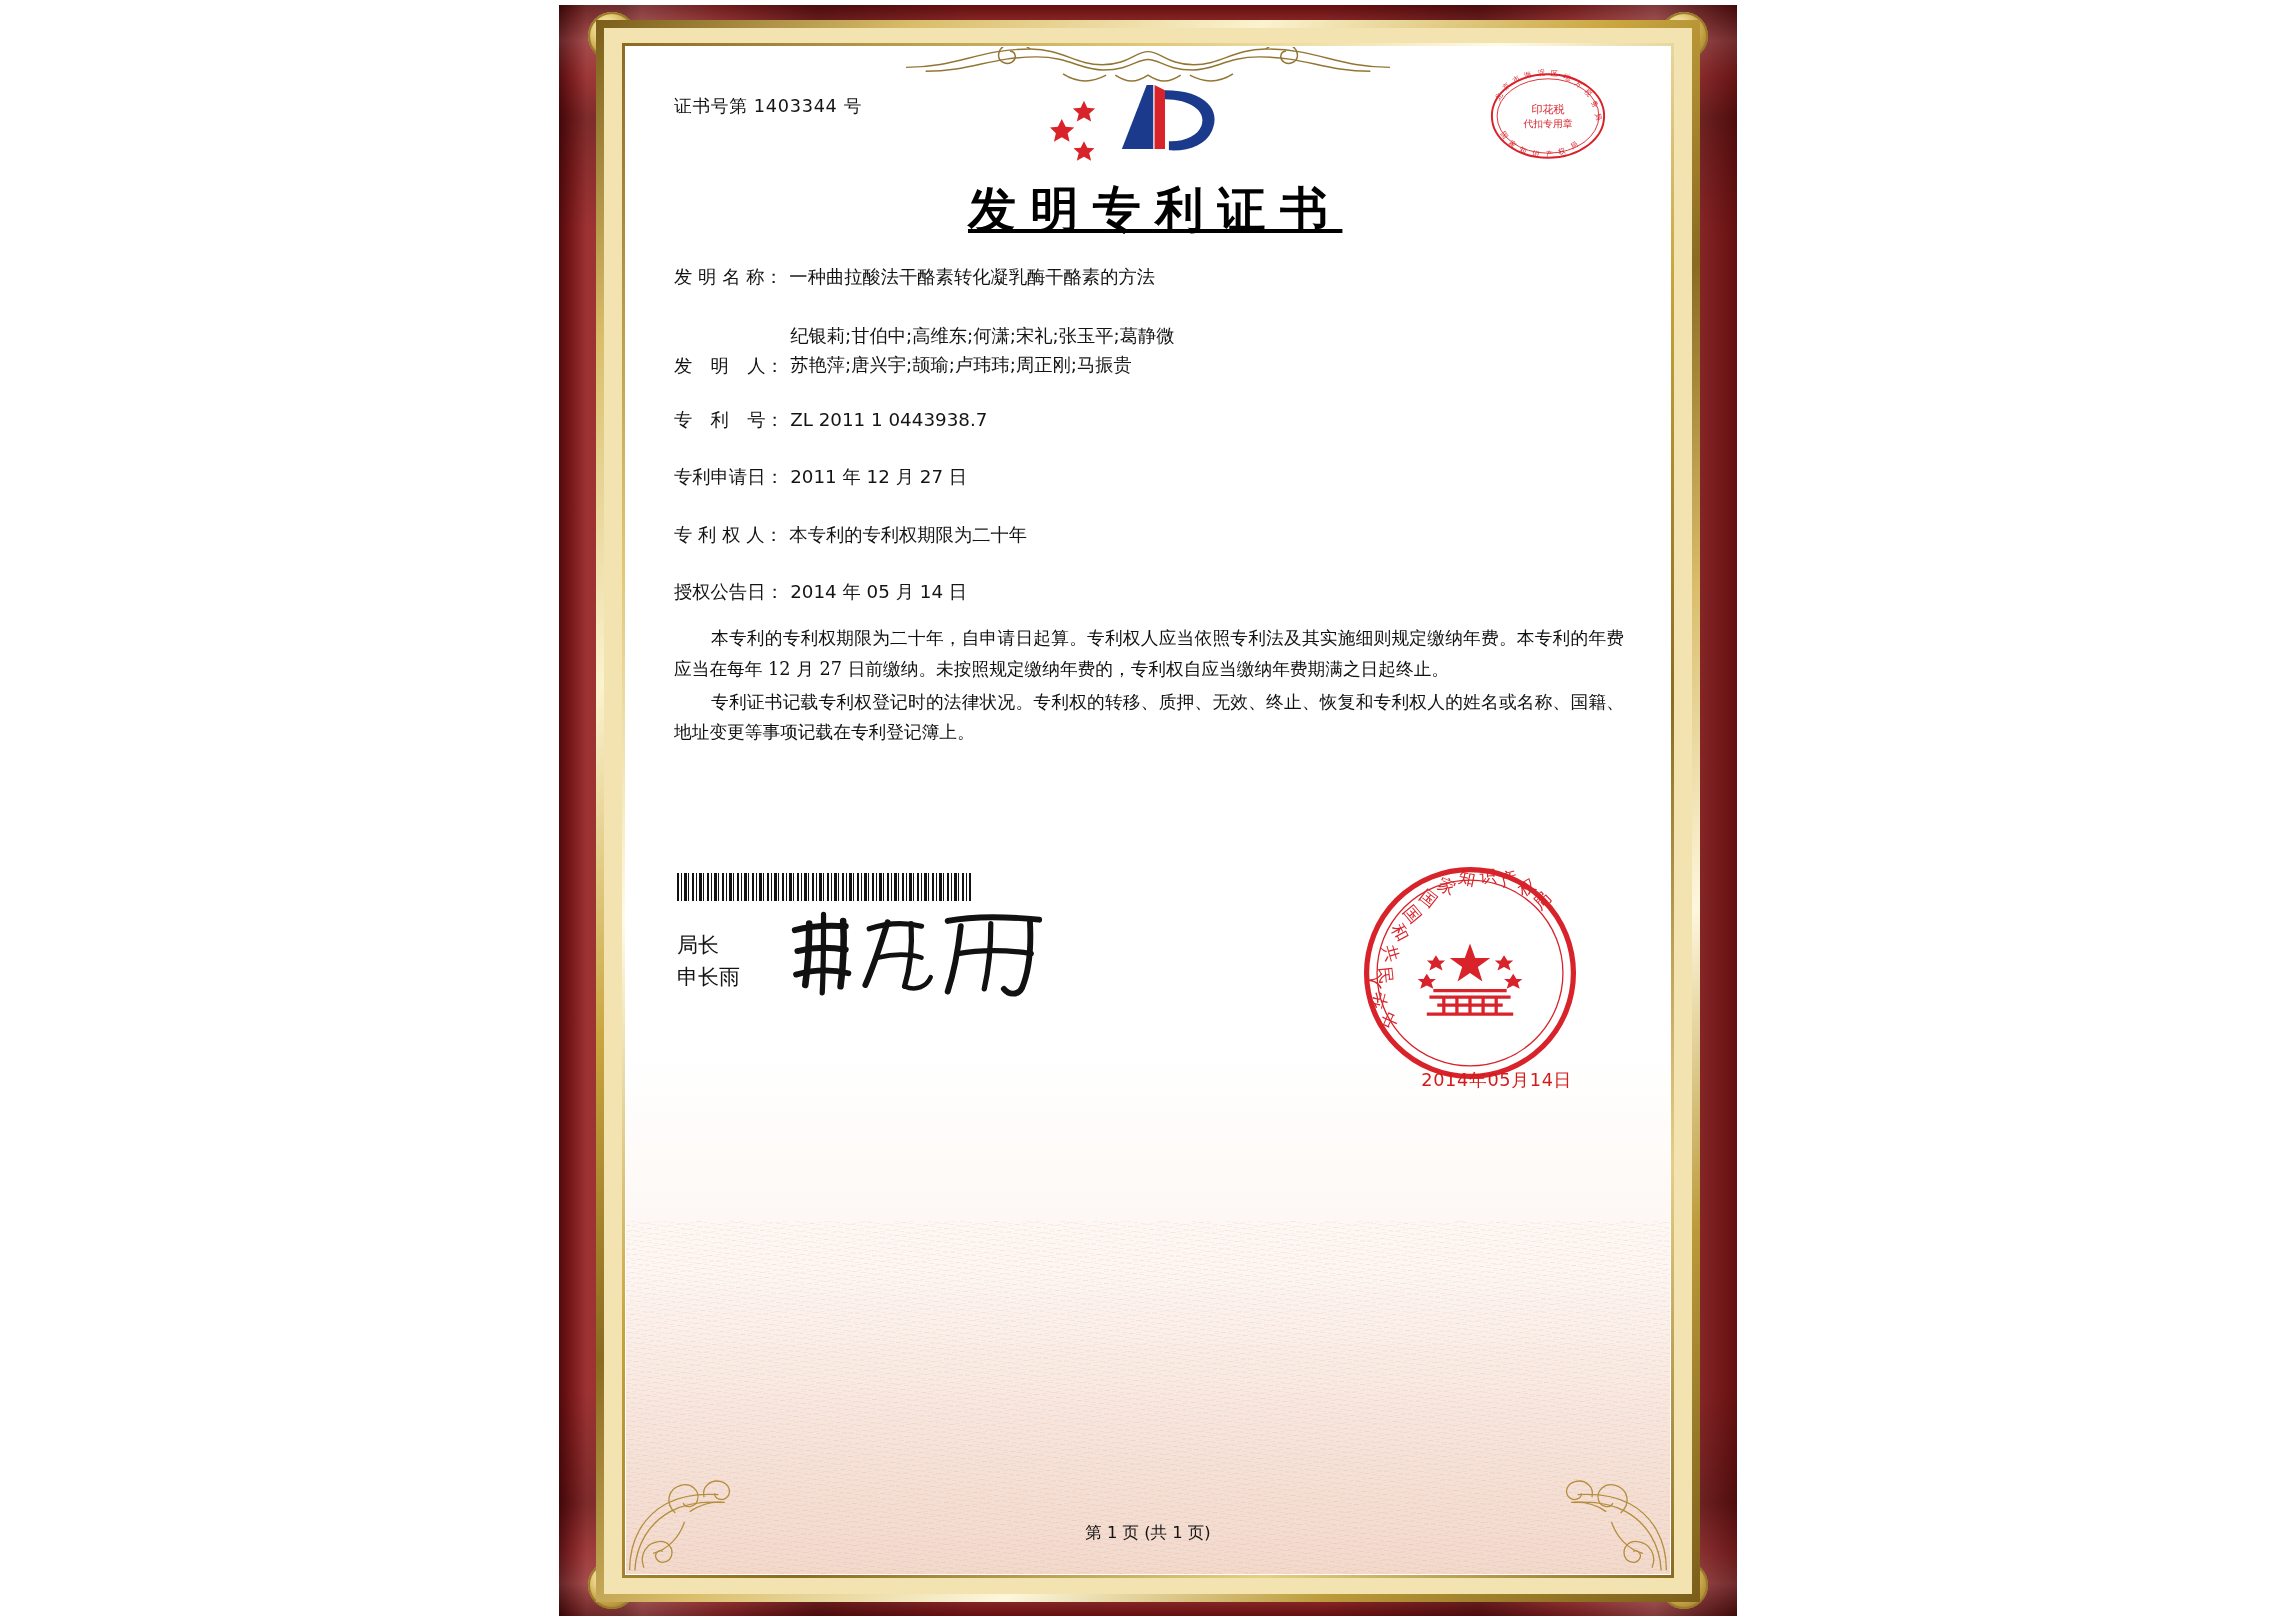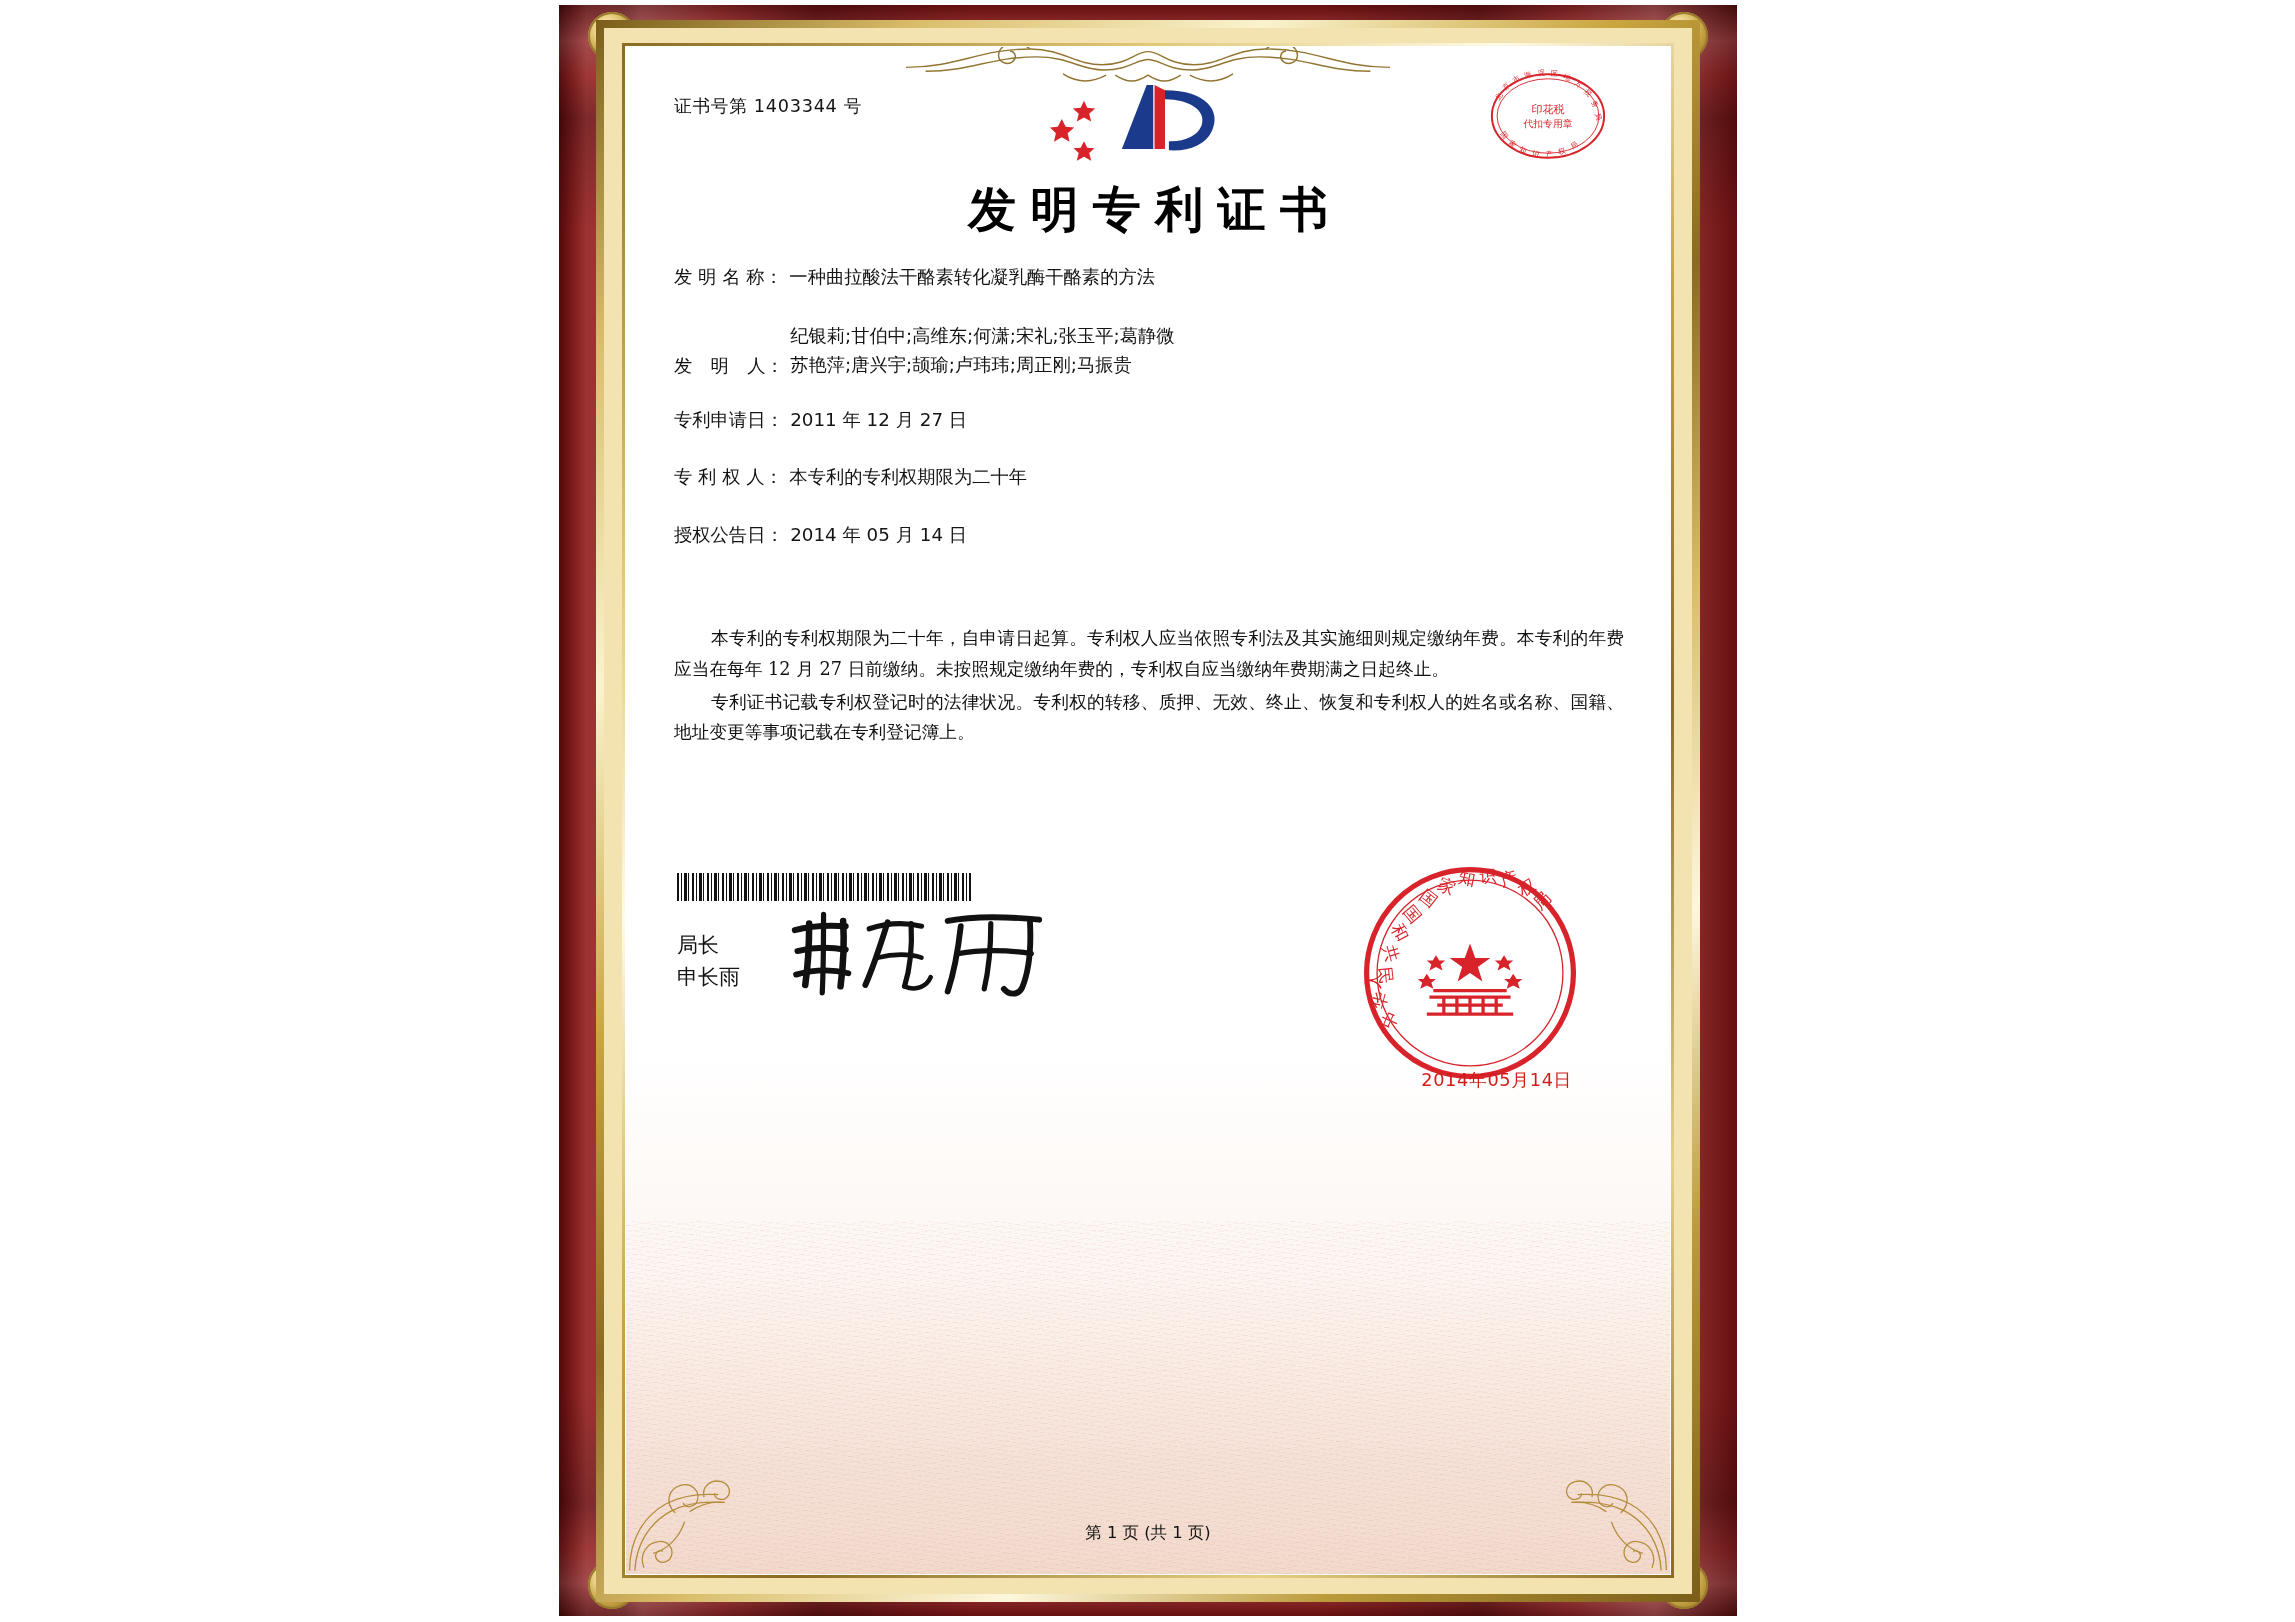--- a/index.html
+++ b/index.html
@@ -189,20 +189,21 @@
     position: absolute;
     left: 0; right: 0;
     top: 131px;
     text-align: center;
     font-family: "DejaVu Serif", "Liberation Serif", serif;
     font-weight: bold;
     font-size: 48px;
     letter-spacing: 14.4px;
     text-indent: 14.4px;
     color: #000;
+    text-decoration: underline;
   }
 
   .fields {
     position: absolute;
     left: 48px;
     right: 46px;
     top: 216px;
   }
   .field {
     display: flex;
@@ -393,20 +394,24 @@
             <span class="label">发 明 名 称：</span>
             <span class="value">一种曲拉酸法干酪素转化凝乳酶干酪素的方法</span>
           </div>
 
           <div class="field inventors">
             <span class="label">发　明　人：</span>
             <span class="value multiline">纪银莉;甘伯中;高维东;何潇;宋礼;张玉平;葛静微
 苏艳萍;唐兴宇;颉瑜;卢玮玮;周正刚;马振贵</span>
           </div>
 
+          <div class="field">
+            <span class="label">专　利　号：</span>
+            <span class="value">ZL 2011 1 0443938.7</span>
+          </div>
 
           <div class="field">
             <span class="label">专利申请日：</span>
             <span class="value">2011 年 12 月 27 日</span>
           </div>
 
           <div class="field">
             <span class="label">专 利 权 人：</span>
             <span class="value">本专利的专利权期限为二十年</span>
           </div>

